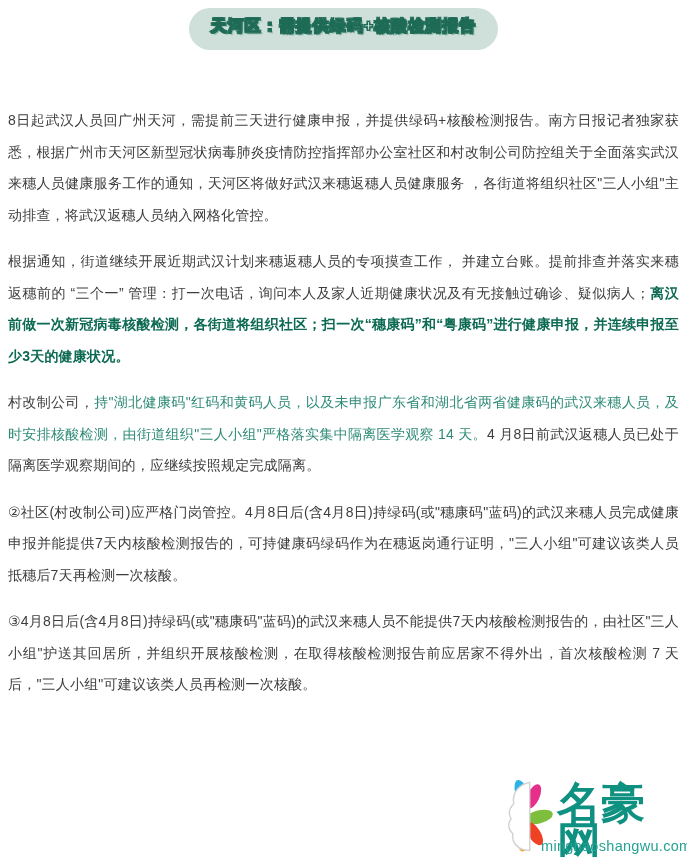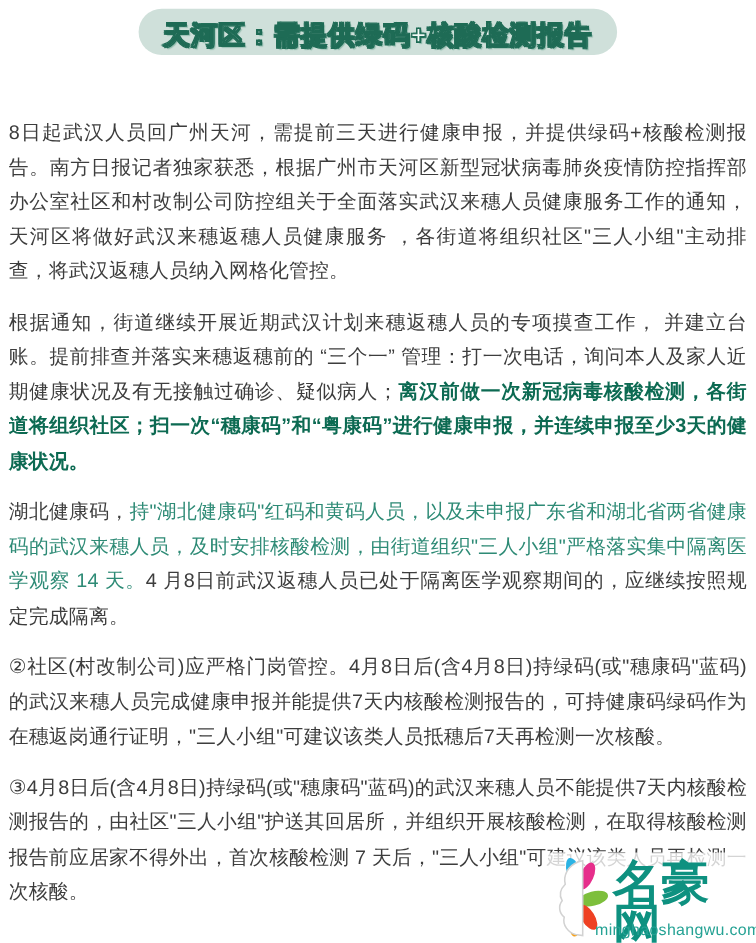--- a/index.html
+++ b/index.html
@@ -15,38 +15,38 @@
     text-align:center;
   }
   .title-pill {
     display:inline-block;
     background:#cfe0da;
     border-radius:22px;
     padding:8px 22px;
     height:42px;
   }
   .title-text {
-    font-size:24px;
+    font-size:16px;
     font-weight:bold;
     letter-spacing:1px;
     color:#f2f9f6;
     -webkit-text-stroke:1px #1e6b55;
     text-shadow:
       -1px -1px 0 #1e6b55,
        1px -1px 0 #1e6b55,
       -1px  1px 0 #1e6b55,
        1px  1px 0 #1e6b55,
        2px  2px 1px #8db9aa;
   }
   .article {
     margin-top:55px;
     padding:0 8px;
   }
   .article p {
-    font-size:18px;
+    font-size:14px;
     line-height:31.5px;
     letter-spacing:0.2px;
     color:#3d3d3d;
     text-align:justify;
     text-justify:inter-ideograph;
     margin-bottom:15px;
   }
   .article p:last-child { margin-bottom:0; }
   .hl-bold  { color:#0c6a52; font-weight:bold; }
   .hl-teal  { color:#2e8b76; }
@@ -80,21 +80,21 @@
     <div class="title-pill">
       <span class="title-text">天河区：需提供绿码+核酸检测报告</span>
     </div>
   </div>
 
   <div class="article">
     <p><span>8日起武汉人员回广州天河，需提前三天进行健康申报，并提供绿码+核酸检测报告。南方日报记者独家获悉，根据广州市天河区新型冠状病毒肺炎疫情防控指挥部办公室社区和村改制公司防控组关于全面落实武汉来穗人员健康服务工作的通知，天河区将做好武汉来穗返穗人员健康服务 ，各街道将组织社区"三人小组"主动排查，将武汉返穗人员纳入网格化管控。</span></p>
 
     <p><span>根据通知，街道继续开展近期武汉计划来穗返穗人员的专项摸查工作， 并建立台账。提前排查并落实来穗返穗前的 “三个一” 管理：打一次电话，询问本人及家人近期健康状况及有无接触过确诊、疑似病人；</span><span class="hl-bold">离汉前做一次新冠病毒核酸检测，各街道将组织社区；扫一次“穗康码”和“粤康码”进行健康申报，并连续申报至少3天的健康状况。</span></p>
 
-    <p><span>湖北健康码，</span><span class="hl-teal">持"湖北健康码"红码和黄码人员，以及未申报广东省和湖北省两省健康码的武汉来穗人员，及时安排核酸检测，由街道组织"三人小组"严格落实集中隔离医学观察 14 天。</span><span>4 月8日前武汉返穗人员已处于隔离医学观察期间的，应继续按照规定完成隔离。</span></p>
+    <p><span>村改制公司，</span><span class="hl-teal">持"湖北健康码"红码和黄码人员，以及未申报广东省和湖北省两省健康码的武汉来穗人员，及时安排核酸检测，由街道组织"三人小组"严格落实集中隔离医学观察 14 天。</span><span>4 月8日前武汉返穗人员已处于隔离医学观察期间的，应继续按照规定完成隔离。</span></p>
 
 
     <p><span>②社区(村改制公司)应严格门岗管控。4月8日后(含4月8日)持绿码(或"穗康码"蓝码)的武汉来穗人员完成健康申报并能提供7天内核酸检测报告的，可持健康码绿码作为在穗返岗通行证明，"三人小组"可建议该类人员抵穗后7天再检测一次核酸。</span></p>
 
     <p><span>③4月8日后(含4月8日)持绿码(或"穗康码"蓝码)的武汉来穗人员不能提供7天内核酸检测报告的，由社区"三人小组"护送其回居所，并组织开展核酸检测，在取得核酸检测报告前应居家不得外出，首次核酸检测 7 天后，"三人小组"可建议该类人员再检测一次核酸。</span></p>
   </div>
 
   <div class="watermark">
     <svg class="wm-logo" width="56" height="78" viewBox="0 0 60 82">
       <ellipse cx="25" cy="16" rx="6.5" ry="14" fill="#2bb3e4" transform="rotate(-16 25 16)"></ellipse>

